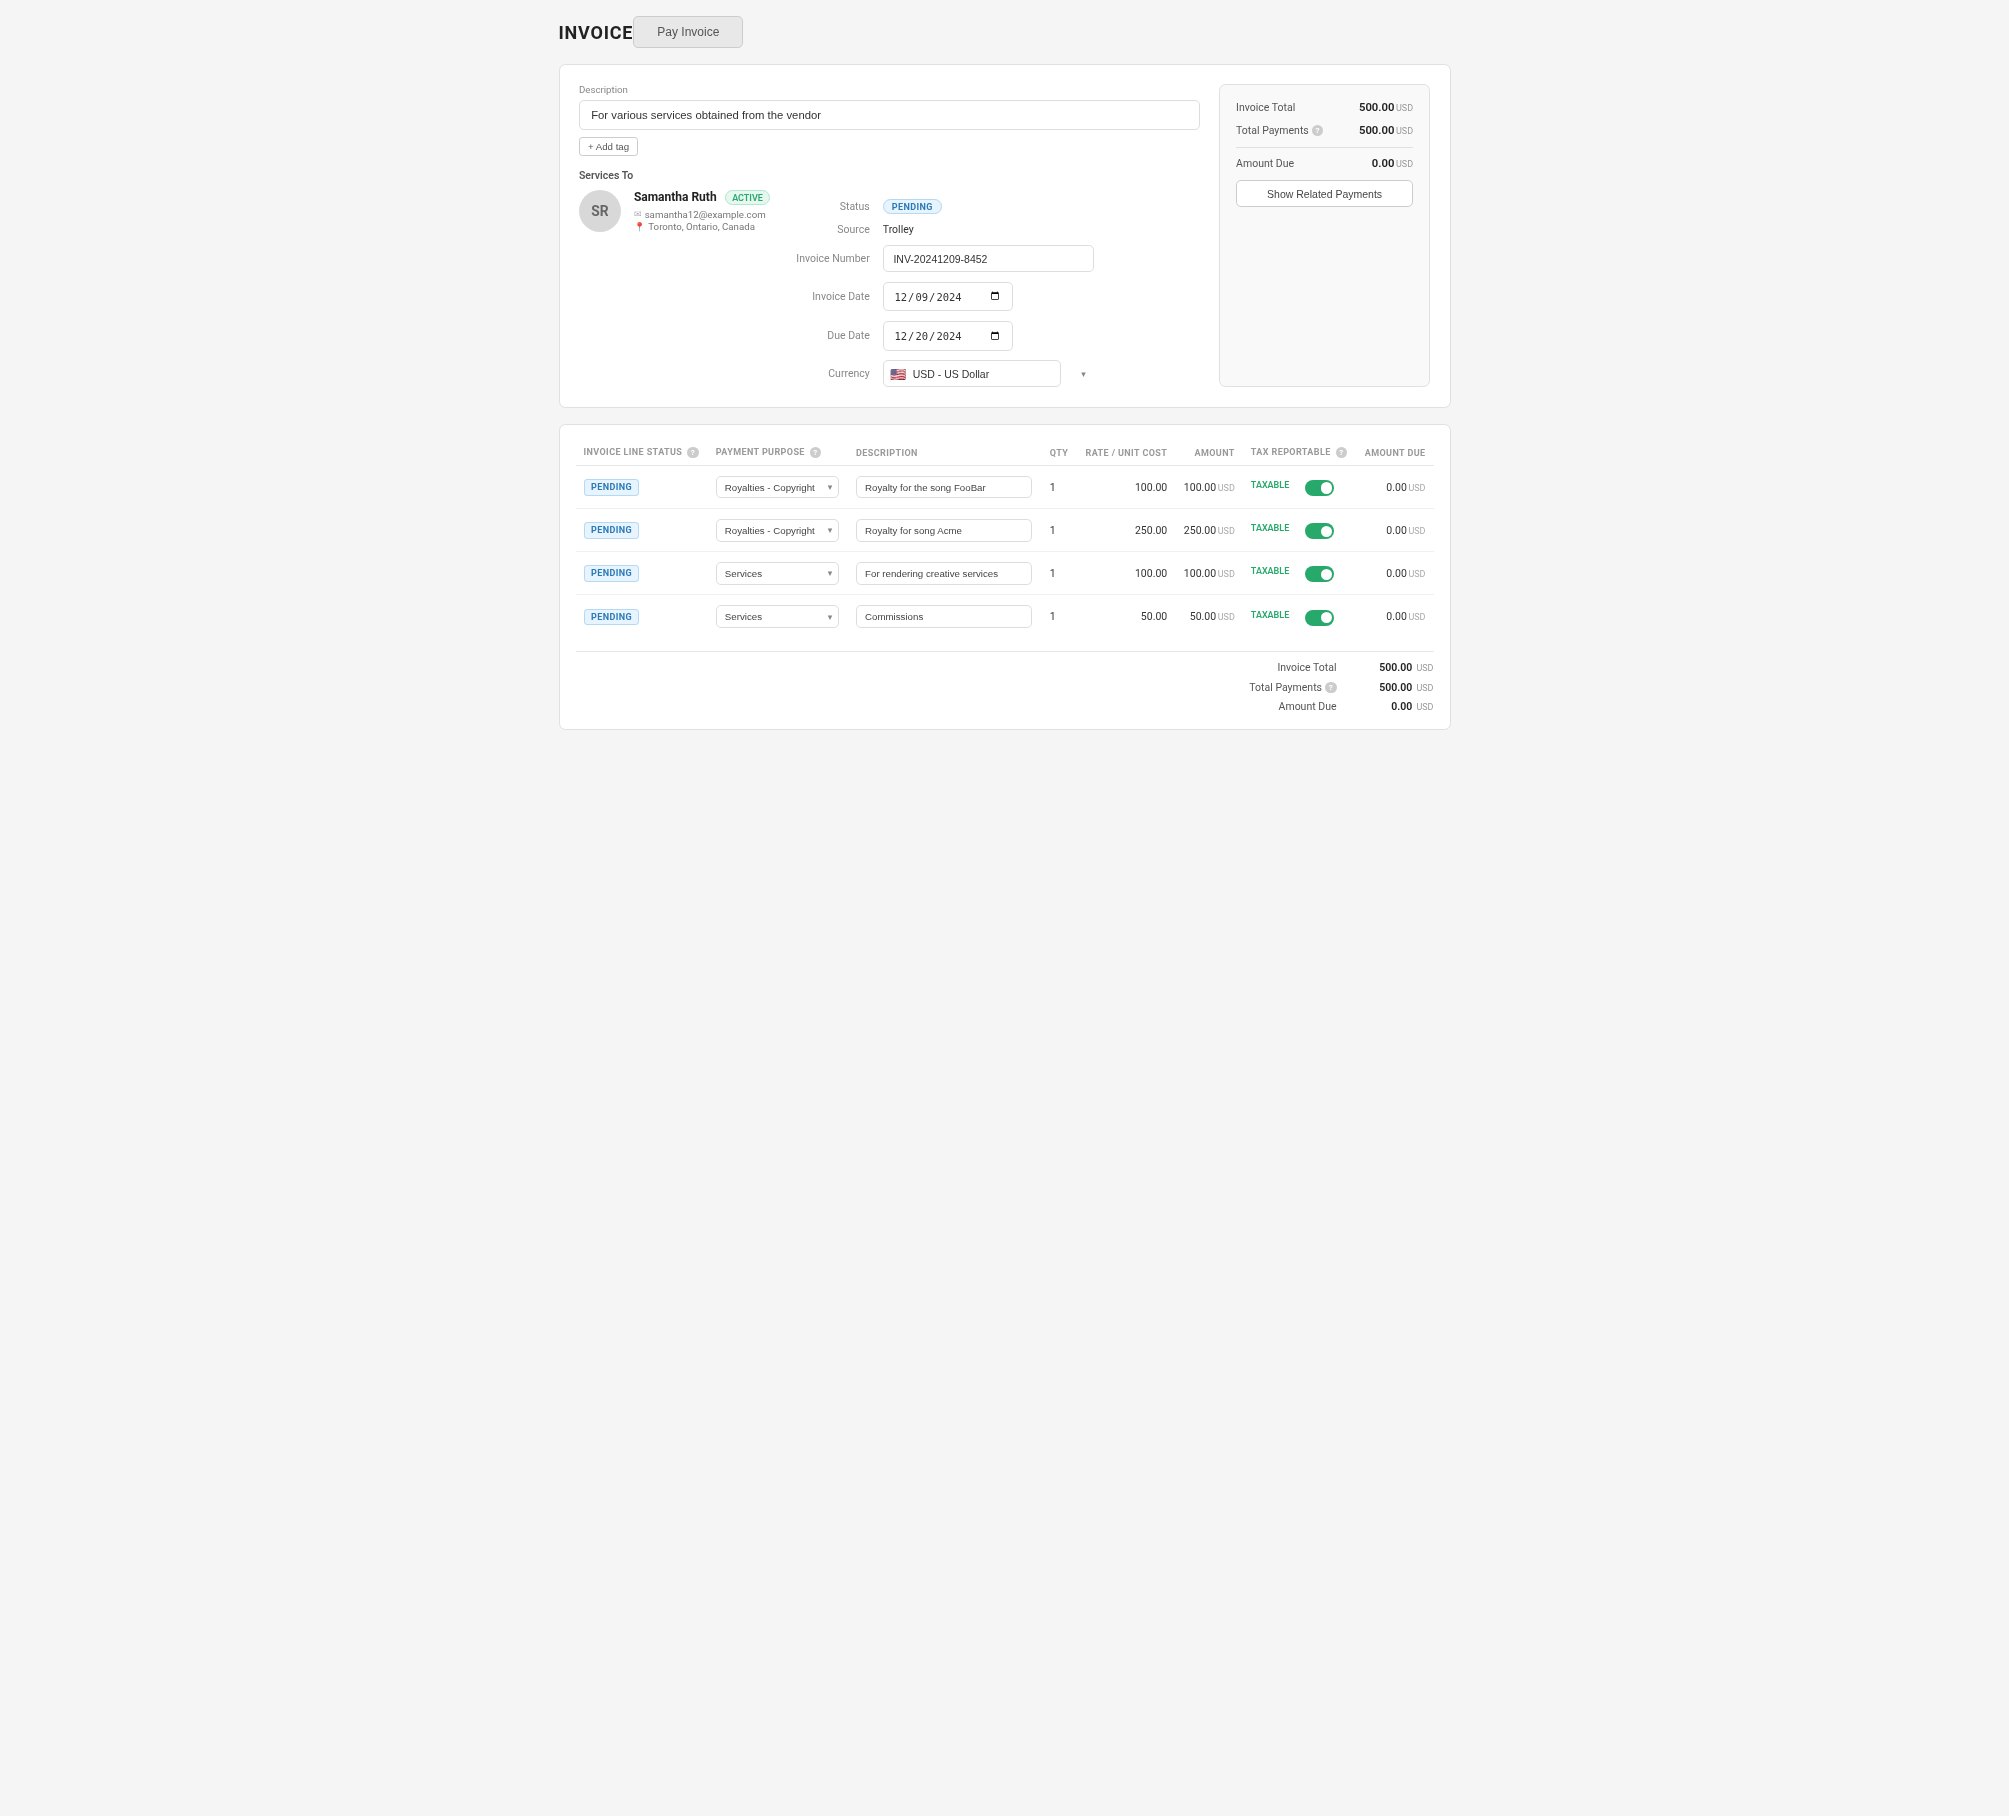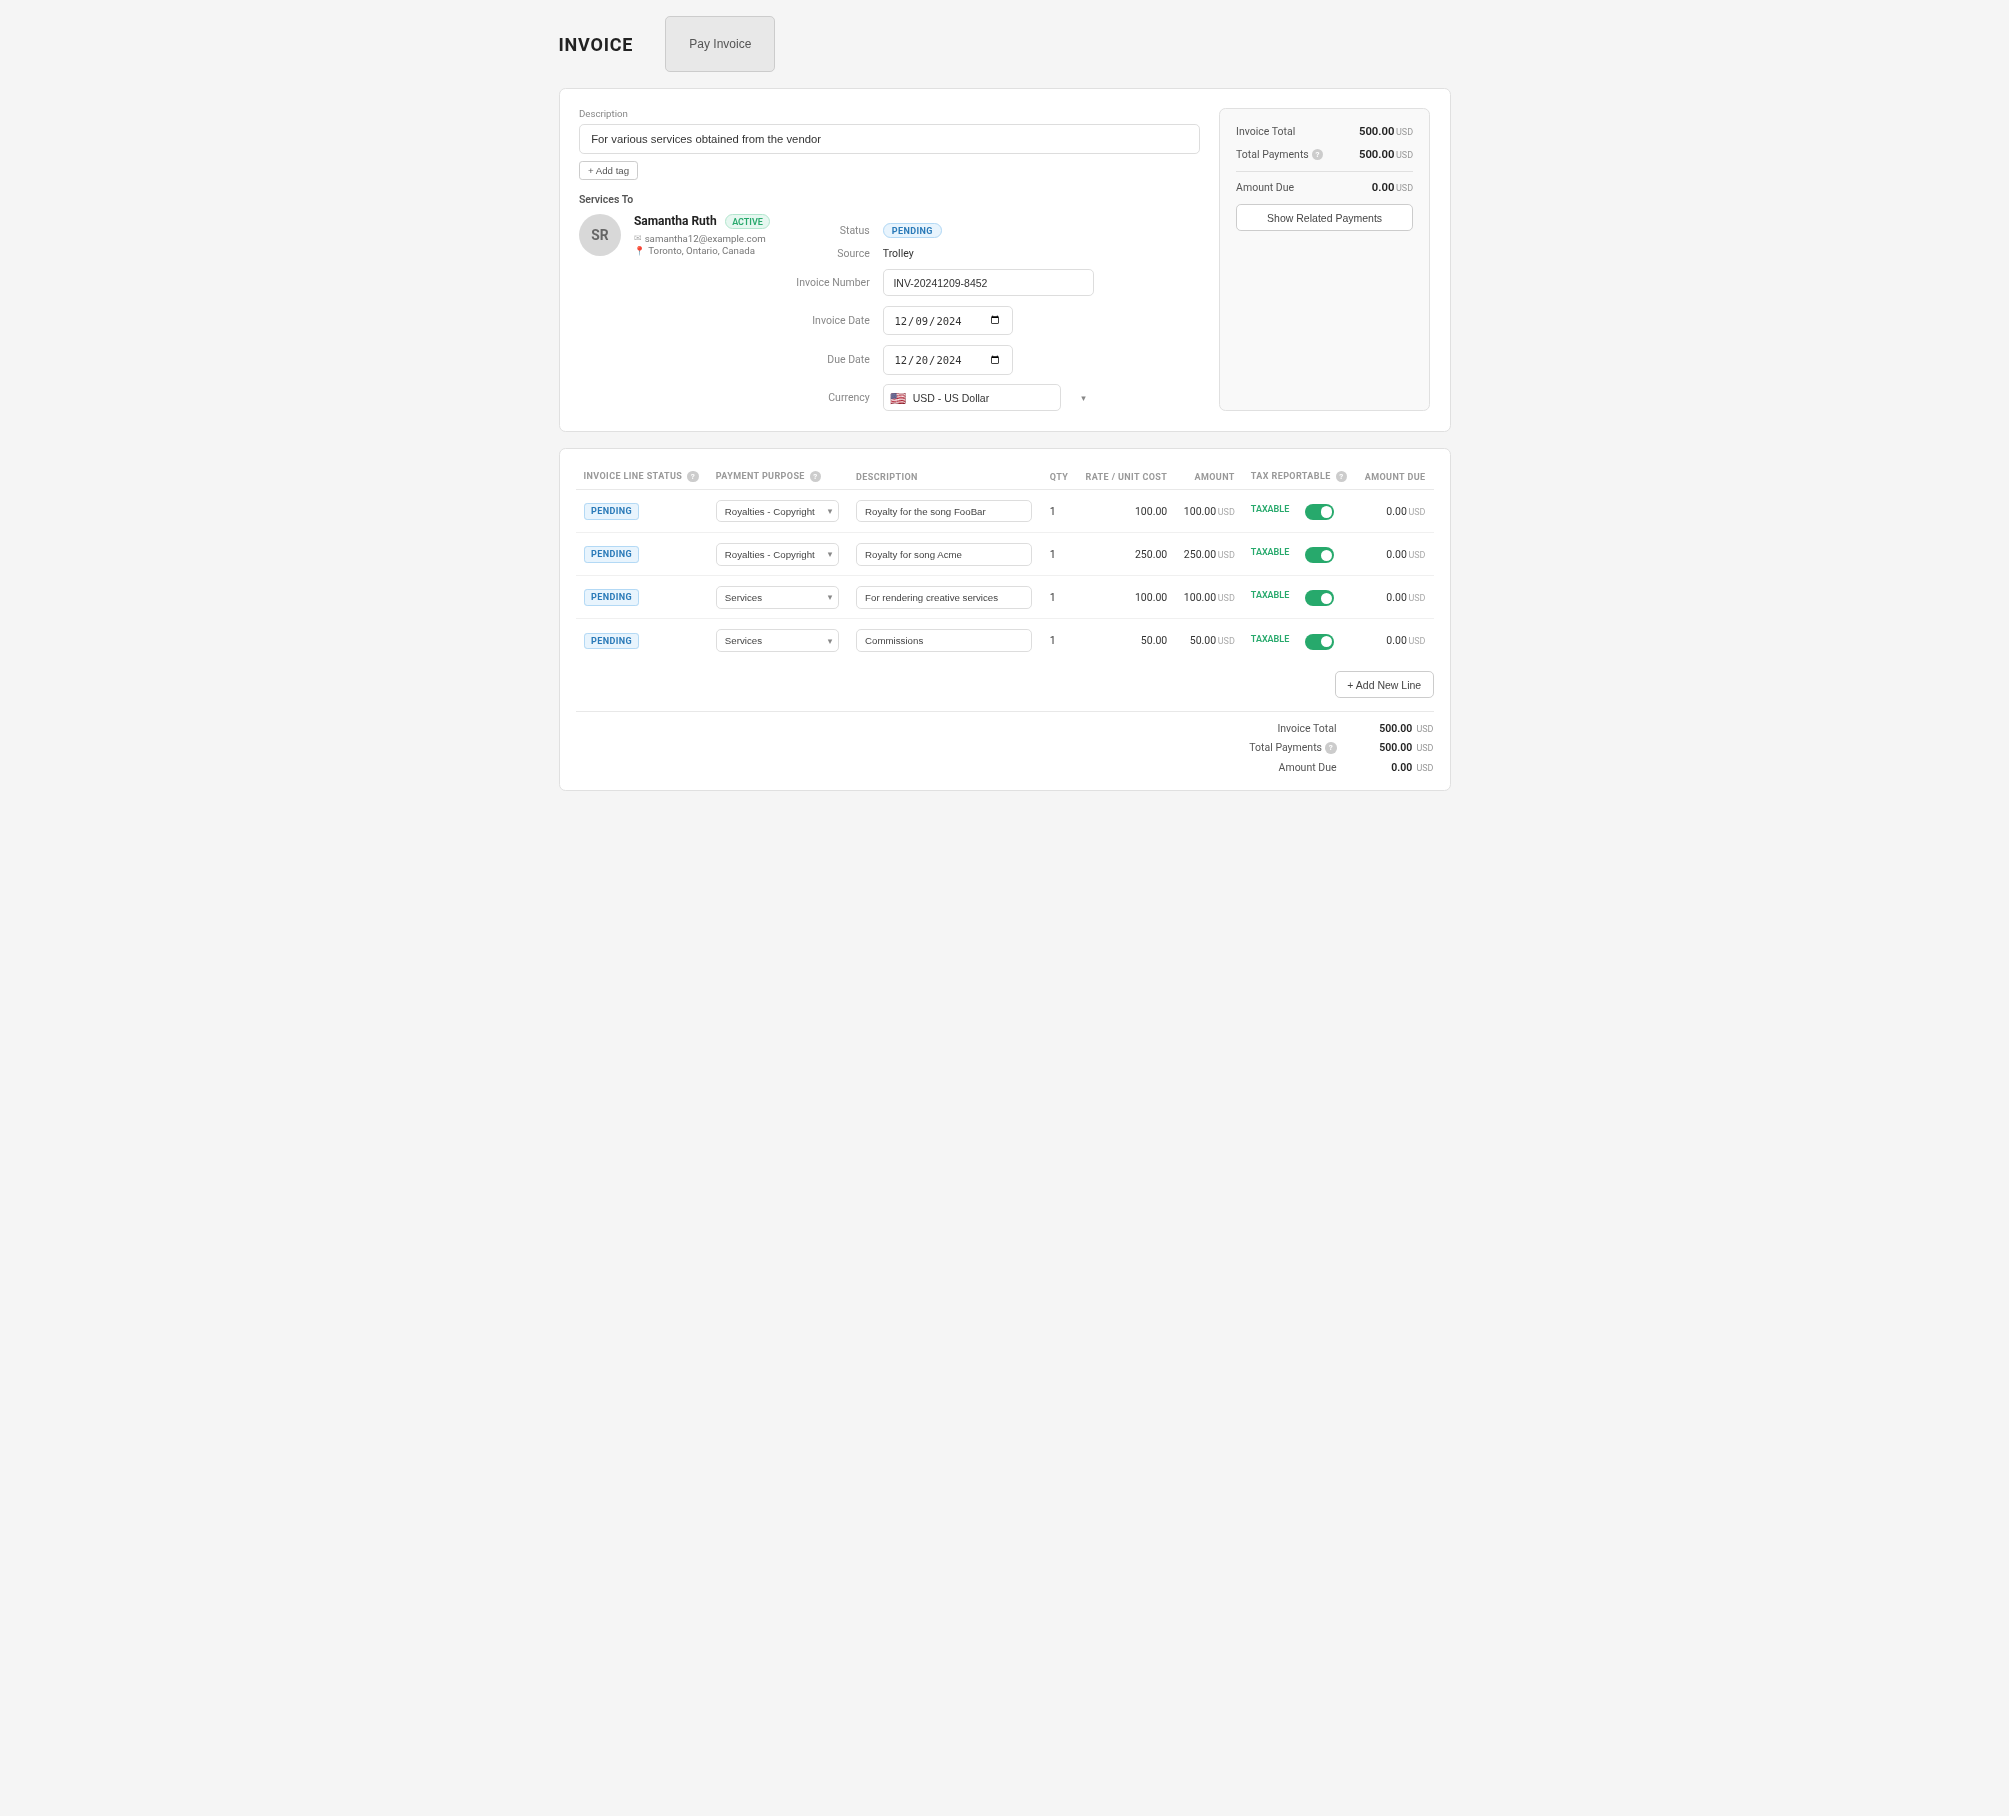--- a/index.html
+++ b/index.html
@@ -24,25 +24,24 @@
     .page-title {
       font-size: 18px;
       font-weight: 700;
       letter-spacing: 0.8px;
       color: #222;
     }
     .pay-invoice-btn {
       background: #e8e8e8;
       border: 0.8px solid #ccc;
       border-radius: 4.9px;
-      padding: 20px 23px;
+      padding: 8px 23px;
       font-size: 12px;
       color: #555;
       cursor: pointer;
-      margin-left: 32px;
     }
 
     
     .main-card {
       background: #fff;
       border: 0.8px solid #e0e0e0;
       border-radius: 6.5px;
       padding: 19.4px;
       display: flex;
       gap: 19.4px;
@@ -716,23 +715,20 @@
         </div>
       </td>
       <td class="right">
         <span class="zero-due">0.00</span><span class="amount-usd">USD</span>
       </td>
     </tr>
           </tbody>
       </table>
     </div>
 
-    <div class="add-line-row">
-      <button class="add-line-btn">+ Add New Line</button>
-    </div>
 
     <div class="footer-totals">
       <div class="footer-row">
         <span class="footer-row-label">Invoice Total</span>
         <span class="footer-row-value">
           <span>500.00</span>
           <span class="summary-currency">USD</span>
         </span>
       </div>
       <div class="footer-row">

